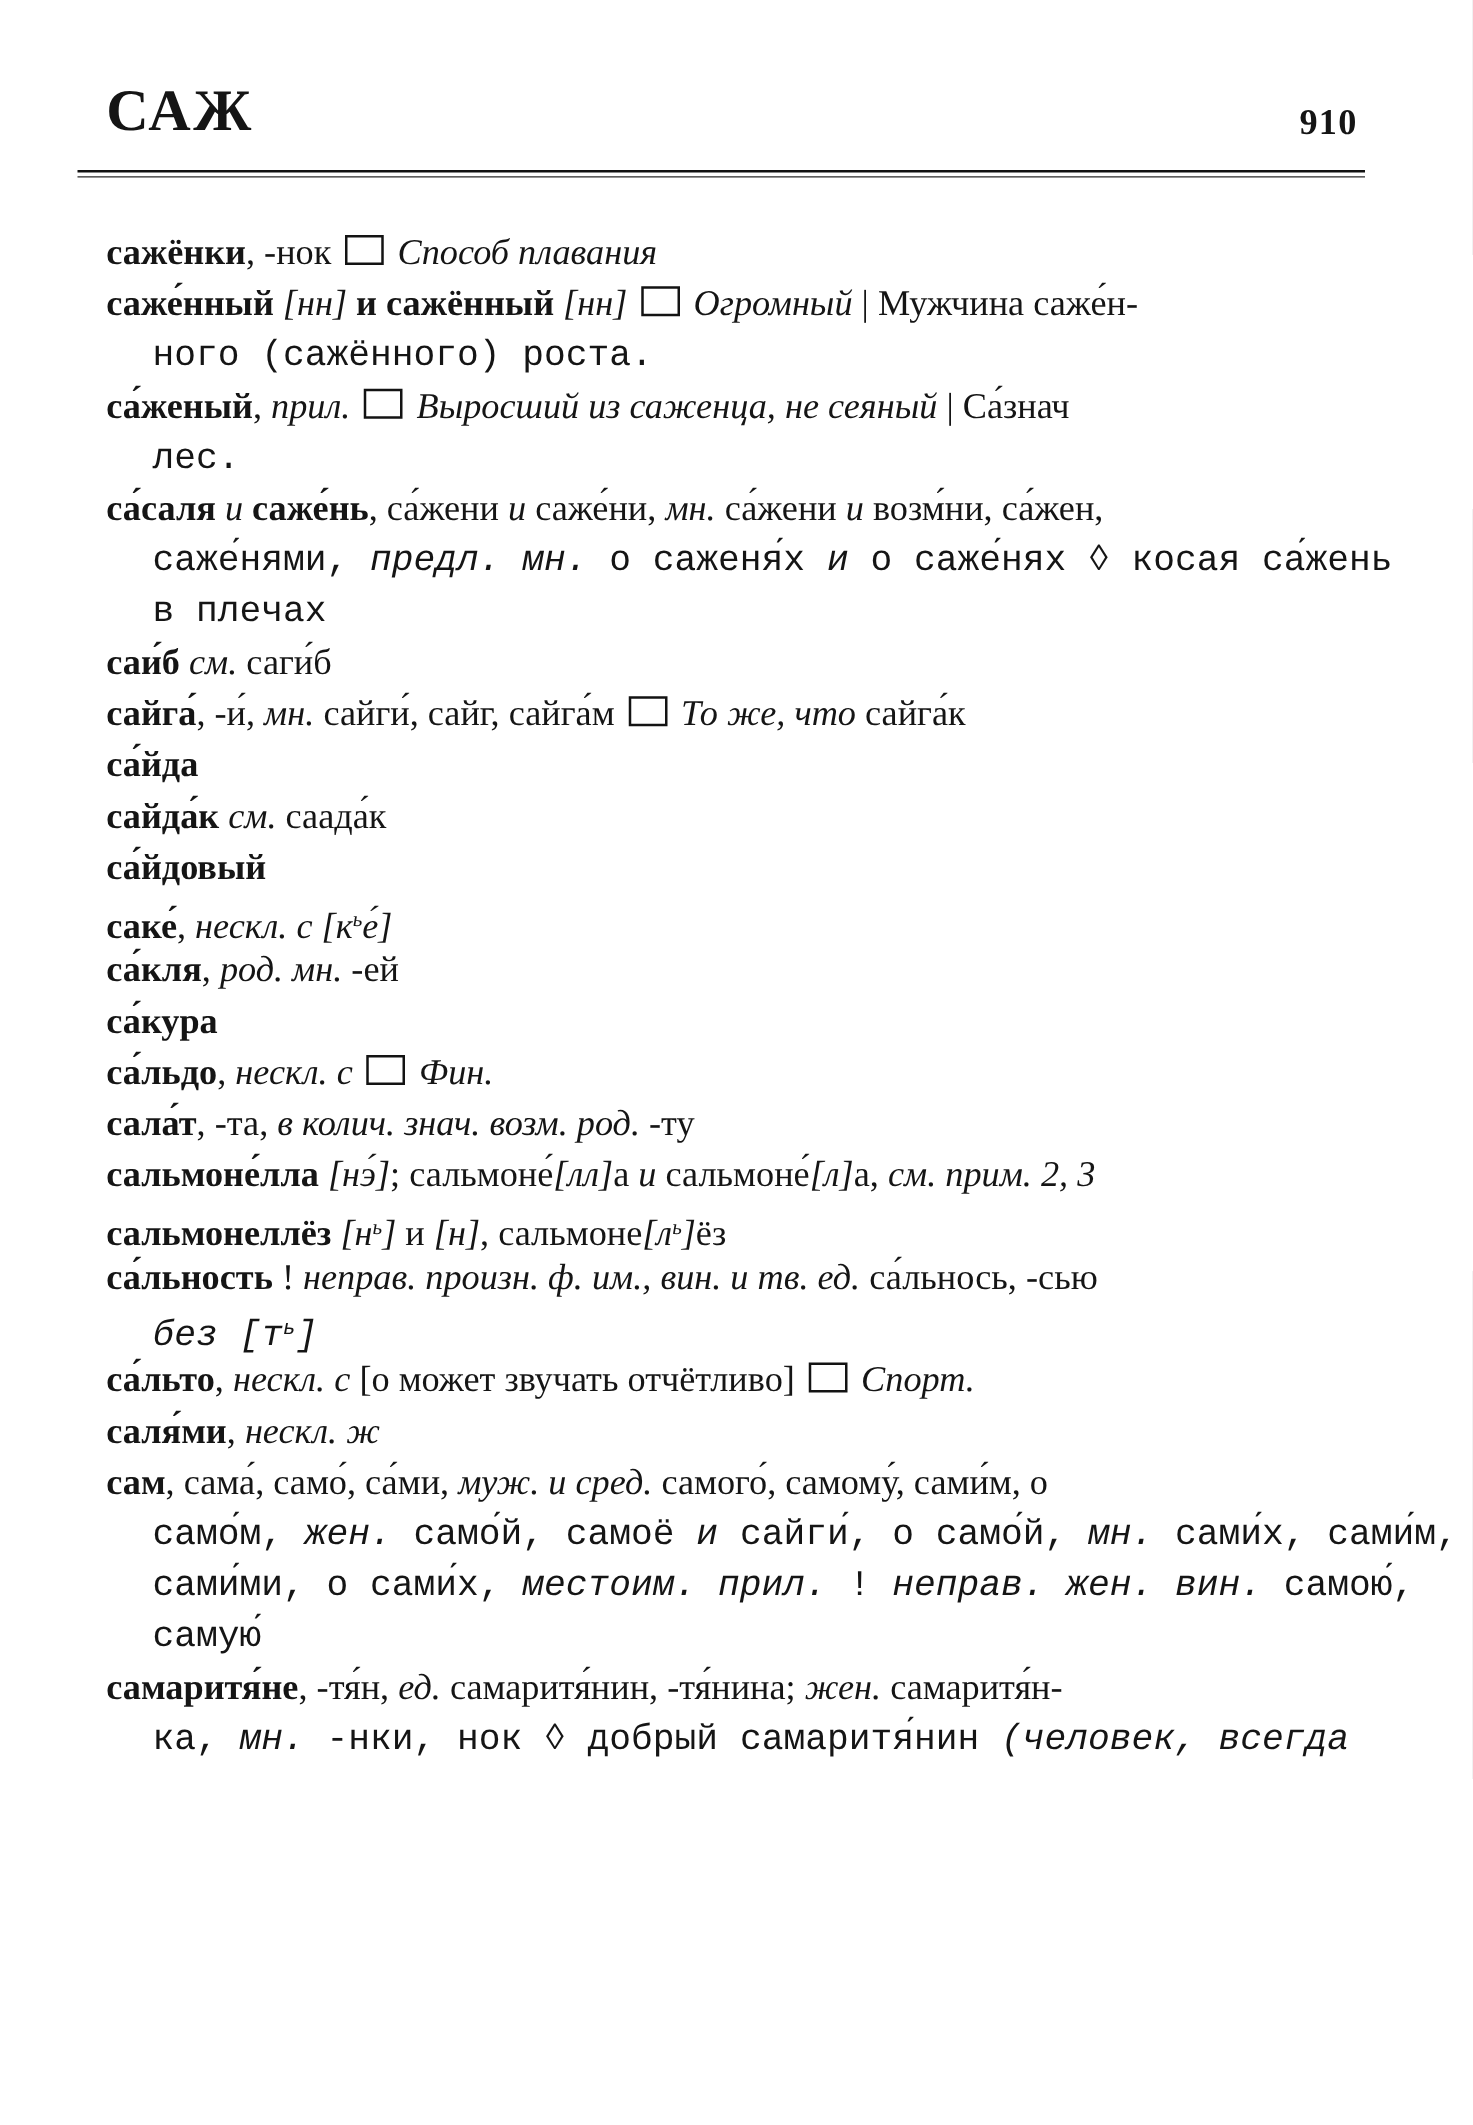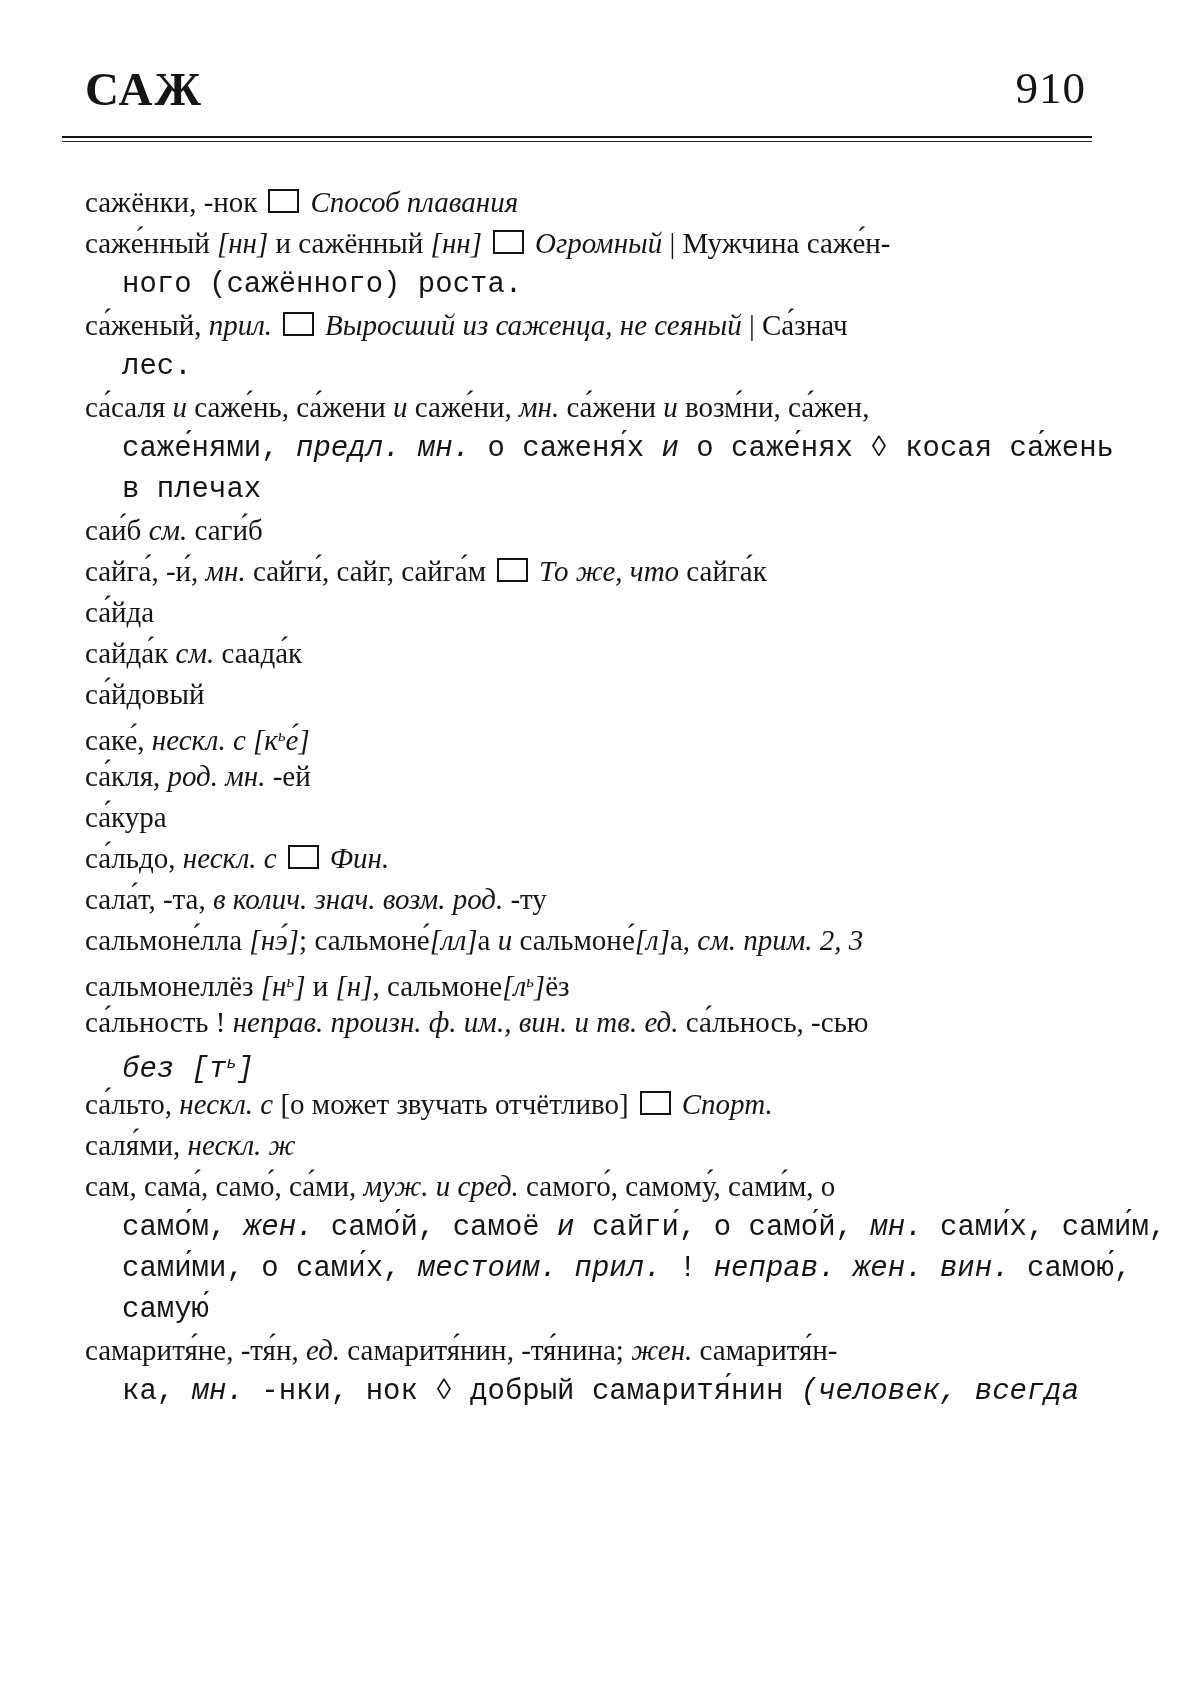--- a/index.html
+++ b/index.html
@@ -7,41 +7,41 @@
     position:relative;
     width:1178px; height:1700px;
     margin:0 auto;
     background:#ffffff;
     color:#151515;
     font-family:"Liberation Serif","DejaVu Serif",serif;
     overflow:hidden;
   }
   .head-row {
     position:absolute; left:85px; right:92px; top:66px;
-    display:flex; justify-content:space-between; align-items:flex-start;
+    display:flex; justify-content:space-between; align-items:flex-end;
   }
   .head-word {
     font-size:47px; font-weight:bold; letter-spacing:2px; line-height:1;
   }
   .head-page {
-    font-size:45px; font-weight:normal; letter-spacing:1px; line-height:1;
+    font-size:29px; font-weight:bold; letter-spacing:1px; line-height:1;
   }
   .head-rule {
     position:absolute; left:62px; right:86px; top:136px;
     height:3px;
     border-top:2px solid #111;
     border-bottom:1px solid #2a2a2a;
   }
   .entries {
     position:absolute; left:85px; top:182px; width:950px;
     font-size:29px;
   }
   .line { height:41px; line-height:41px; white-space:pre; }
   .line.cont { padding-left:37px;font-family:Liberation Mono, monospace; }
-  .rb { font-weight:normal; }
+  .rb { font-weight:bold; }
   .ri { font-style:italic; }
   .rn { font-style:normal; }
   .rs { font-style:italic; font-size:0.58em; vertical-align:0.55em; }
   .square {
     display:inline-block;
     width:31px; height:24px;
     border:2.5px solid #131313;
     margin:0 11px;
     vertical-align:-1px;
     box-sizing:border-box;

